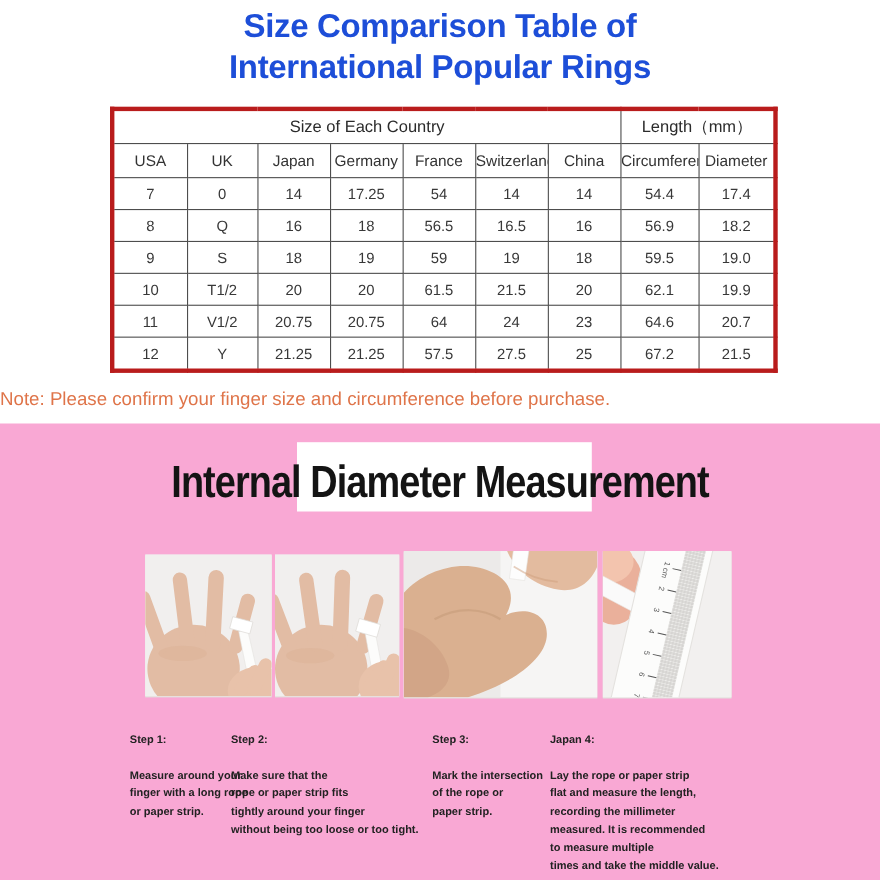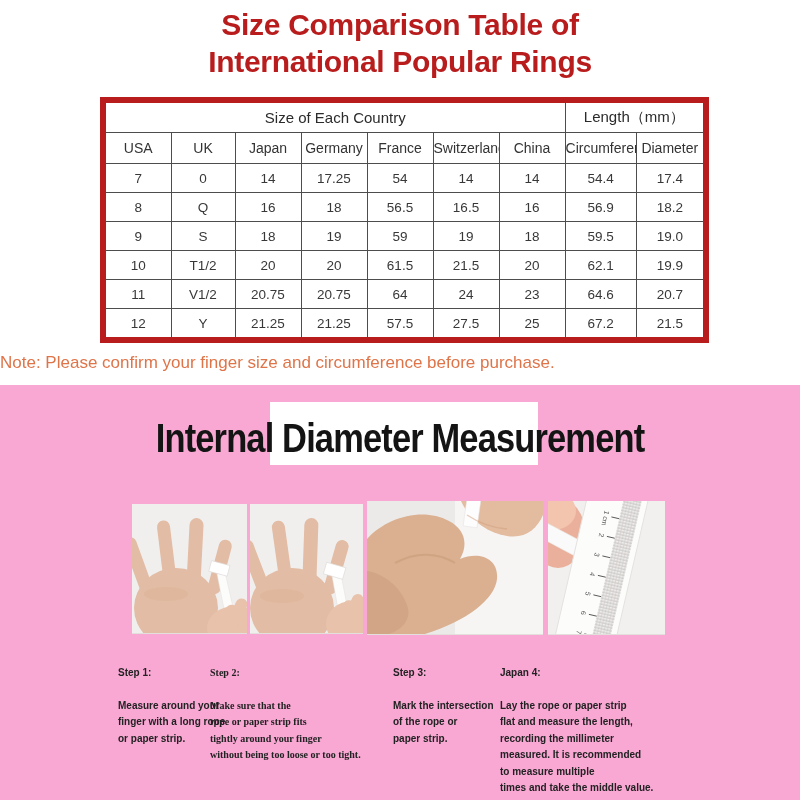--- a/index.html
+++ b/index.html
@@ -1,24 +1,24 @@
 <!DOCTYPE html>
 <html><head>
 <meta charset="utf-8">
 <style>
   html,body{margin:0;padding:0;}
   body{width:800px;height:800px;background:#ffffff;font-family:"Liberation Sans","DejaVu Sans",sans-serif;}
   .canvas{position:relative;width:800px;height:800px;overflow:hidden;background:#fff;}
 
   .title{position:absolute;top:6px;left:0;width:100%;margin:0;text-align:center;
-         font-size:30px;line-height:37px;font-weight:bold;color:#b91c1c;
+         font-size:30px;line-height:37px;font-weight:bold;color:#1d4ed8;
          letter-spacing:-0.3px;white-space:pre-line;}
 
   .size-table{position:absolute;left:100px;top:97px;width:603px;border-collapse:collapse;
-              table-layout:fixed;border:6px solid #b91c1c;}
+              table-layout:fixed;border:4px solid #b91c1c;}
   .size-table th,.size-table td{border:1px solid #4d4d4d;text-align:center;font-weight:normal;
               padding:0;overflow:hidden;white-space:nowrap;}
   .size-table thead tr.group th{height:29px;font-size:15px;color:#2b2b2b;}
   .size-table thead tr.cols th{height:30px;font-size:14px;color:#333;margin-top:40px;}
   .size-table thead th.sm{font-size:10px;}
   .size-table tbody td{height:28px;font-size:13.5px;color:#383838;}
 
   .note{position:absolute;top:353px;left:0;width:100%;text-align:left;
         font-size:17px;color:#df7449;}
 
@@ -31,21 +31,21 @@
   .photo{position:absolute;background:#f1efee;overflow:hidden;box-shadow:0 1px 0 #e2dfdc;}
   .photo svg{display:block;width:100%;height:100%;}
   #p1{left:132px;top:119px;width:115px;height:129px;}
   #p2{left:250px;top:119px;width:113px;height:129px;}
   #p3{left:367px;top:116px;width:176px;height:133px;}
   #p4{left:548px;top:116px;width:117px;height:133px;}
 
   .step{position:absolute;top:263px;text-align:left;font-size:10px;line-height:16.5px;
         font-weight:bold;color:#222;white-space:pre-line;}
   #s1{left:118px;width:145px;}
-  #s2{left:210px;width:250px;font-family:Liberation Serif, serif;}
+  #s2{left:210px;width:250px;}
   #s3{left:393px;width:155px;}
   #s4{left:500px;width:205px;}
 </style>
 </head>
 <body>
 
 <div class="canvas">
 
   <h1 class="title">Size Comparison Table of
 International Popular Rings</h1>

